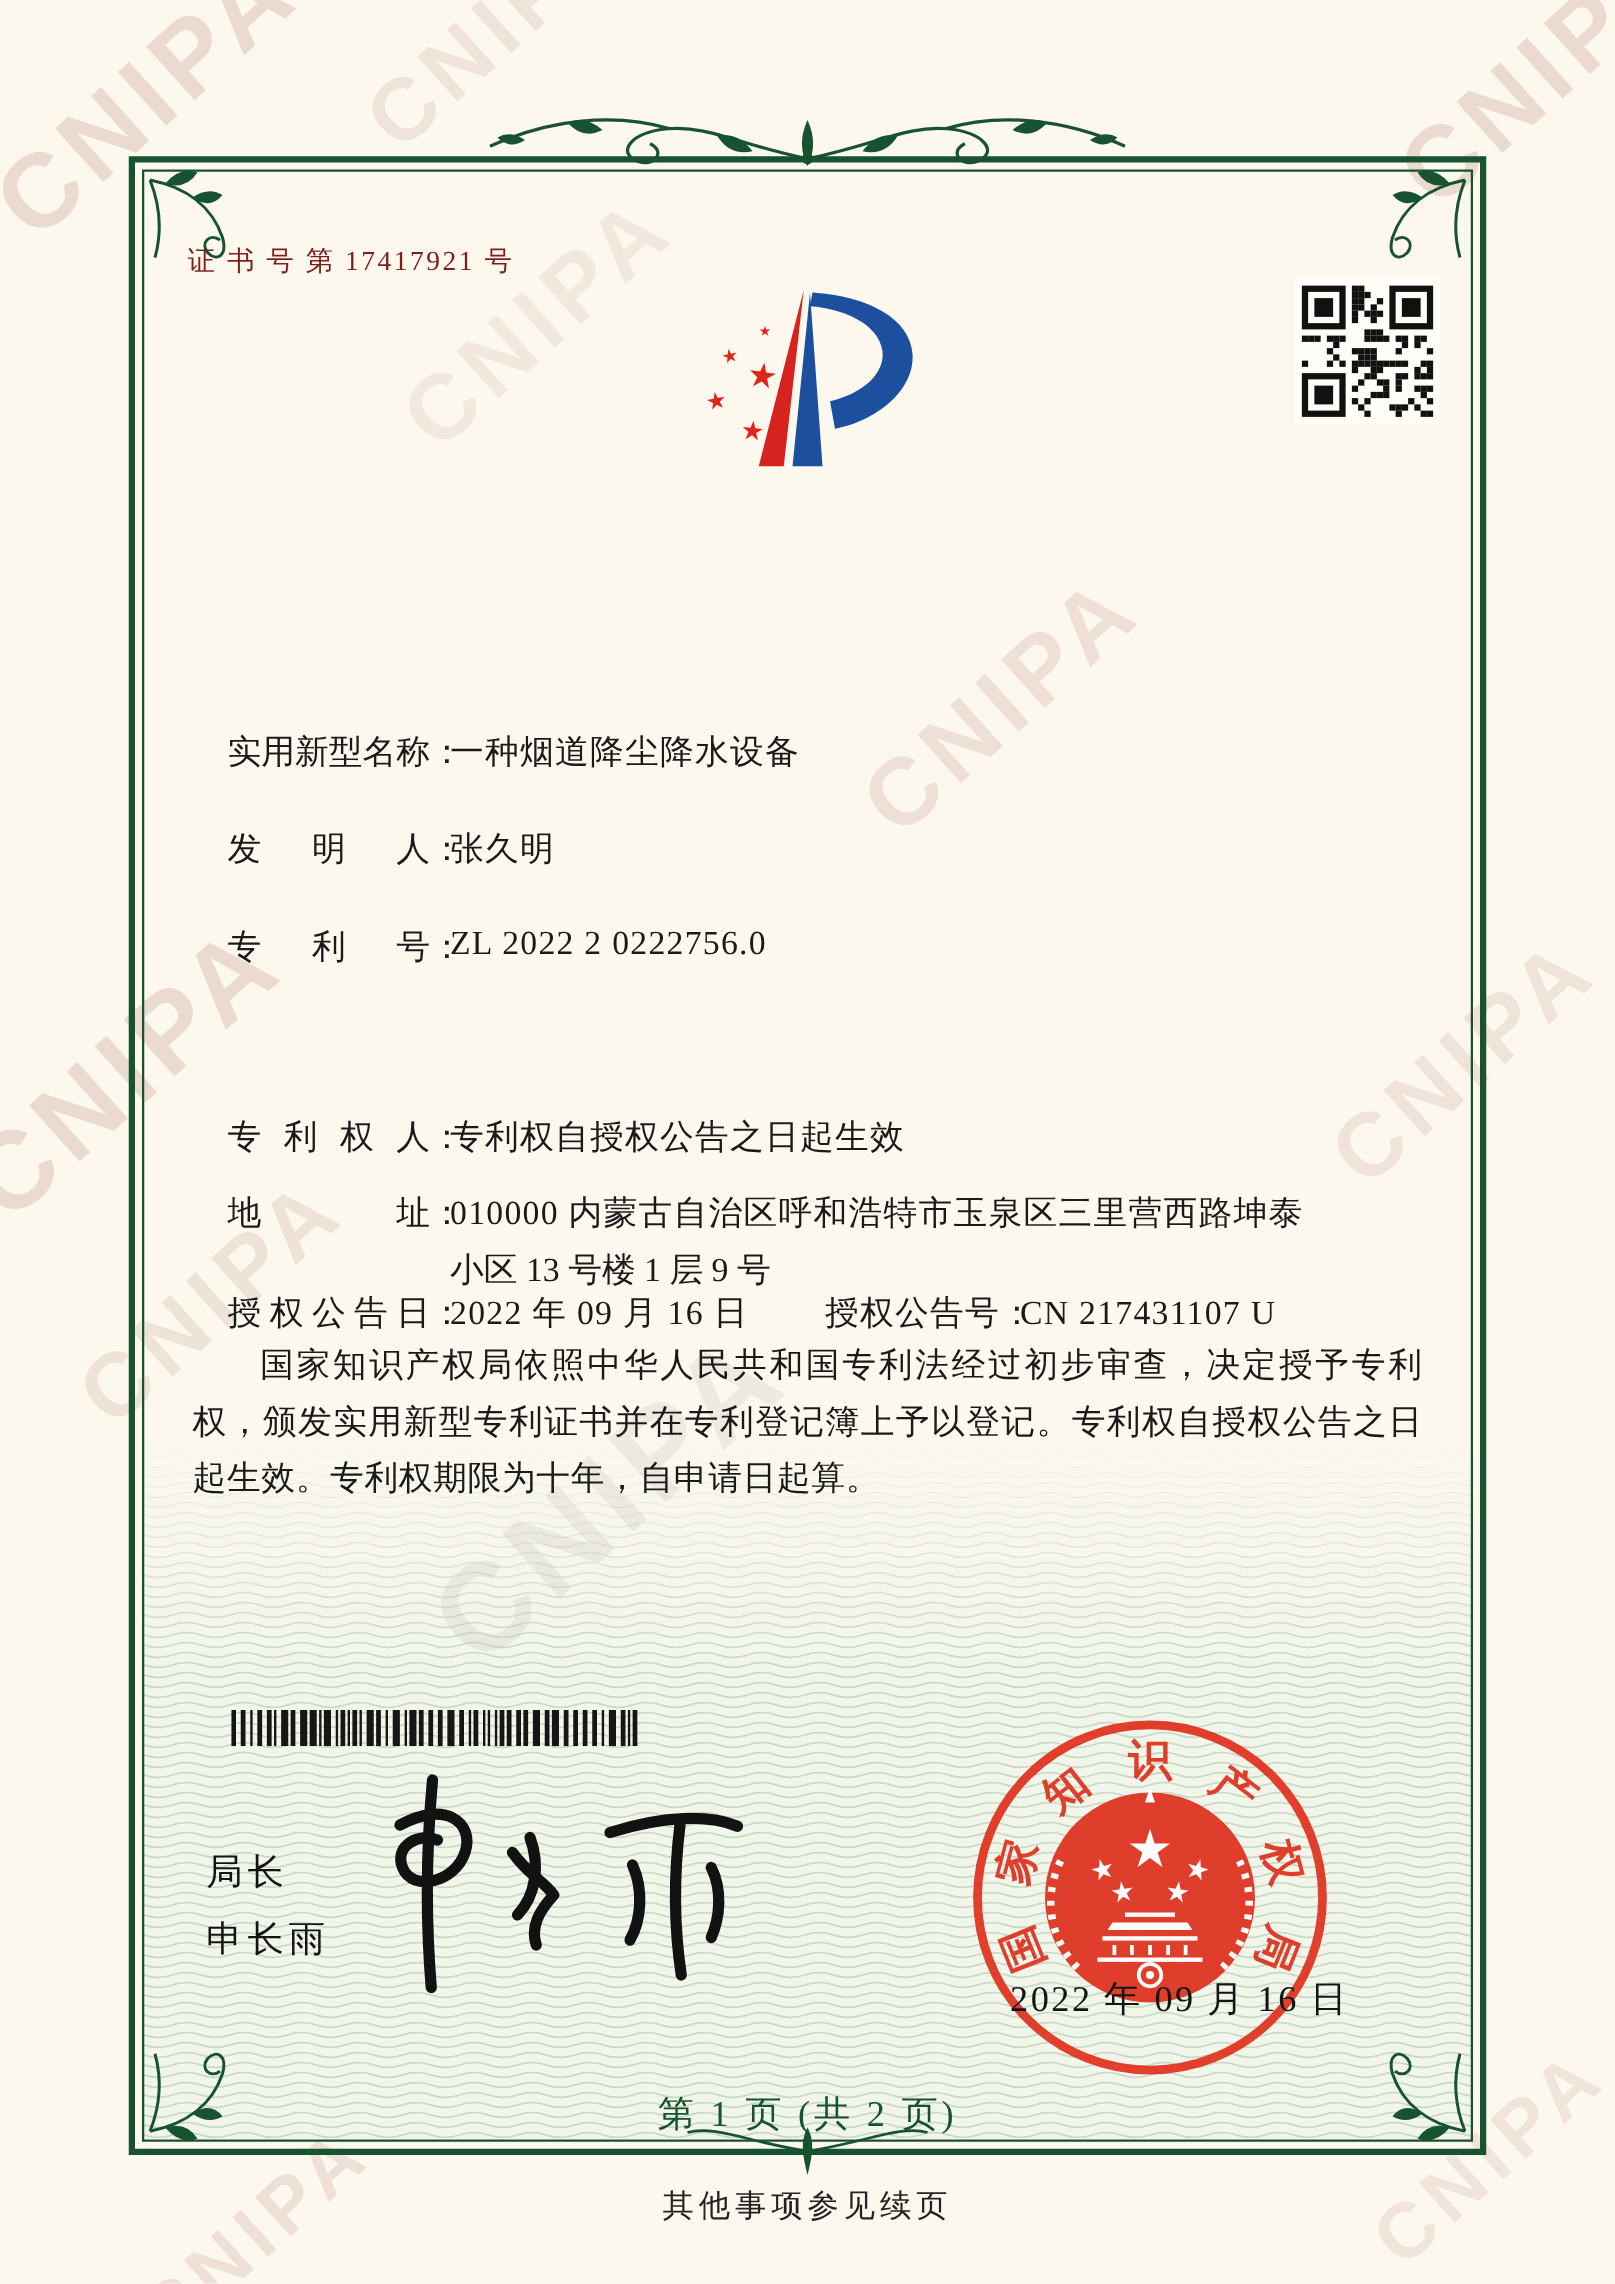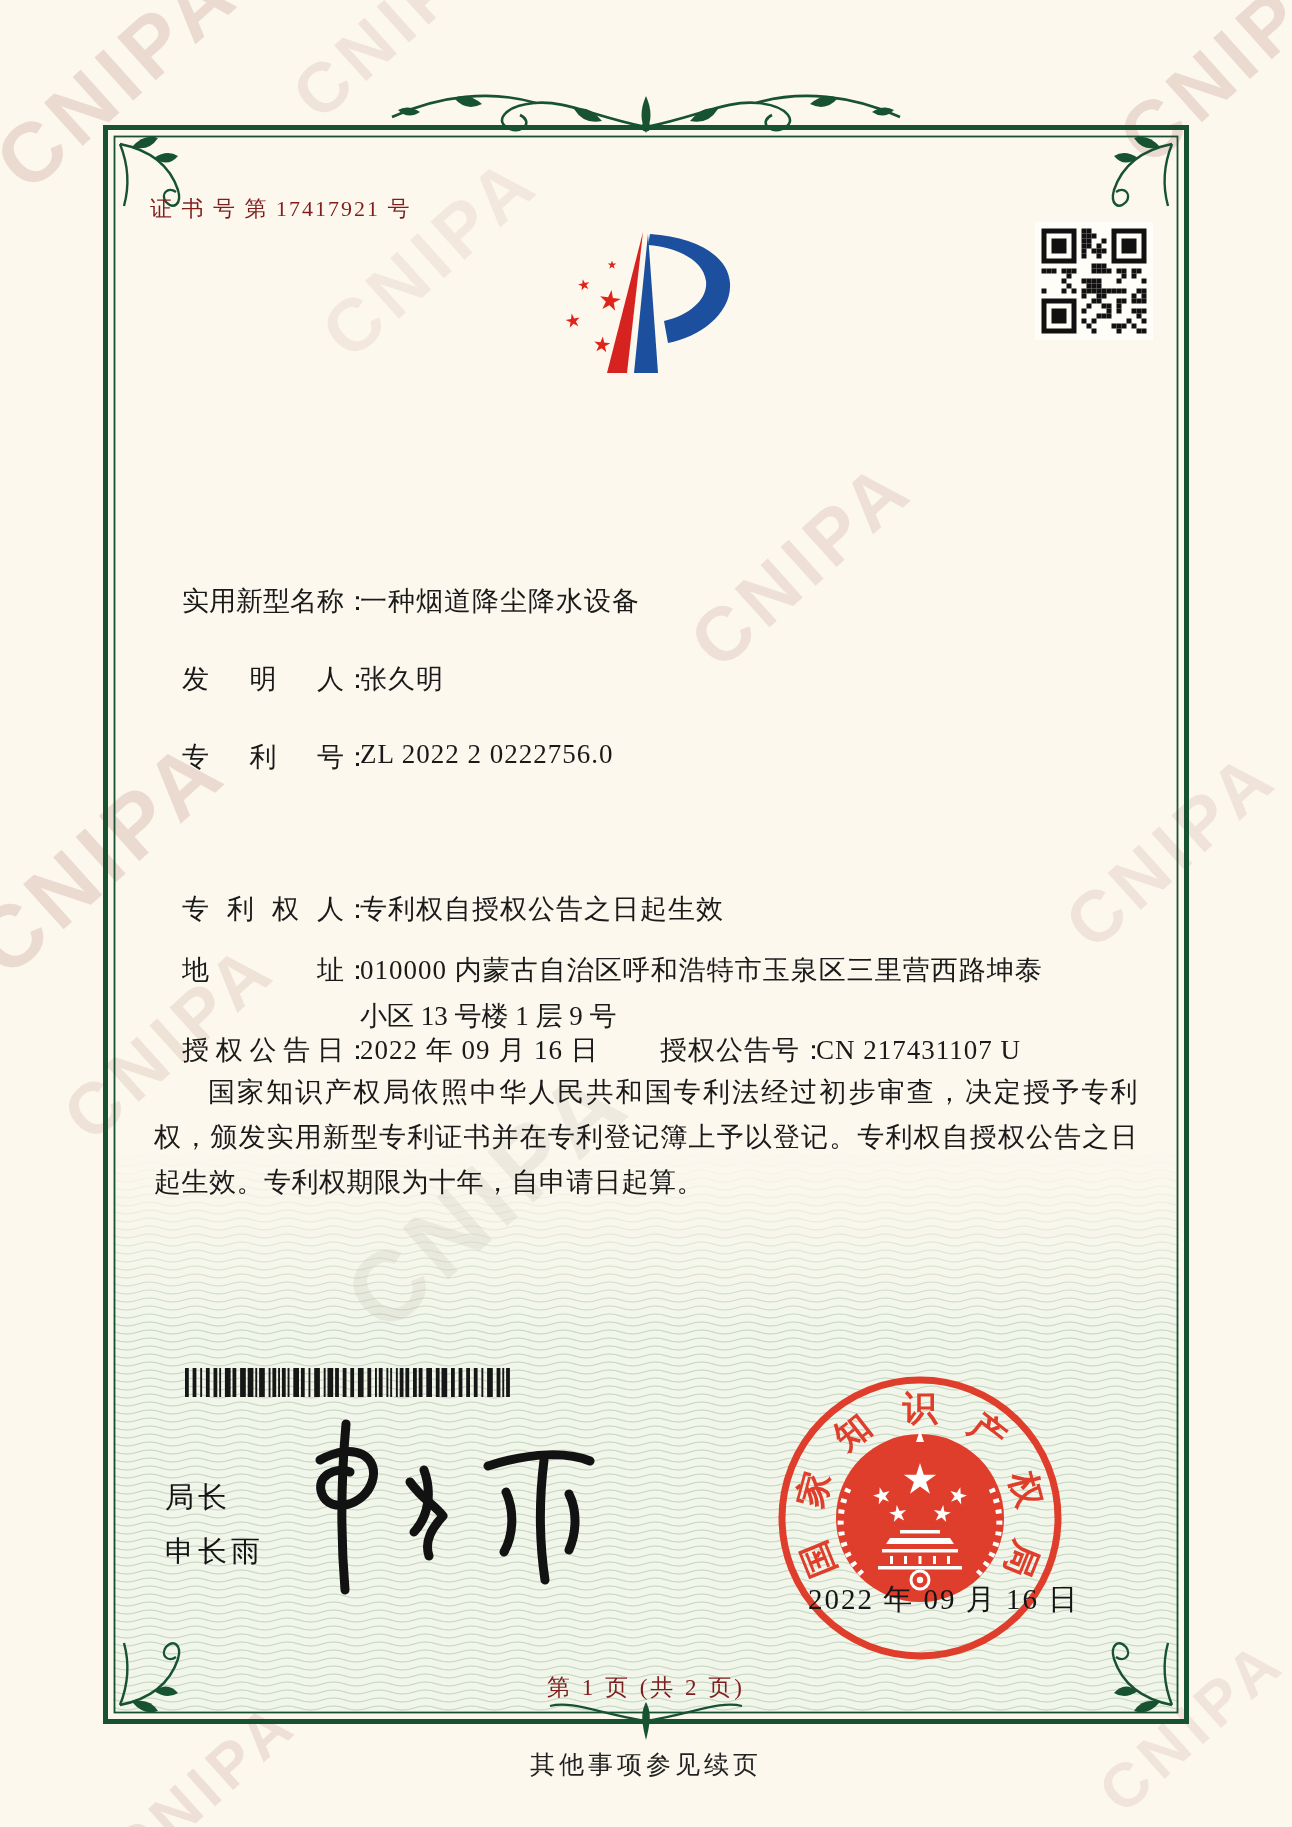--- a/index.html
+++ b/index.html
@@ -23,22 +23,22 @@
   .flabel{display:inline-block;width:162px;text-align:justify;text-align-last:justify;vertical-align:top;}
   .fcolon{display:inline-block;width:16px;vertical-align:top;}
   .fvalue{letter-spacing:1px;}
   .addr2{margin-left:178px;margin-top:10px;}
   .pair2{position:absolute;left:478px;top:0;}
   .pair2 .plabel{letter-spacing:1px;}
   .paras{position:absolute;left:150px;top:1066px;width:992px;font-size:27px;line-height:45px;
          text-align:justify;color:var(--ink);}
   .paras p{margin:4px;text-indent:54px;letter-spacing:0.5px;}
   .officer{position:absolute;left:165px;font-family:var(--sans);font-size:29px;color:#141414;letter-spacing:4px;}
-  .footer-page{position:absolute;left:0;top:1672px;width:100%;text-align:center;font-size:23px;
-               letter-spacing:3px;color:#7f1d1d;}
+  .footer-page{position:absolute;left:0;top:1672px;width:100%;text-align:center;font-size:29px;
+               letter-spacing:3px;color:#14532d;}
   .bottom-note{position:absolute;left:0;top:1748px;width:100%;text-align:center;font-size:25px;
                letter-spacing:4px;color:#222;}
   .seal-date{position:absolute;left:808px;top:1580px;font-size:29px;letter-spacing:2px;color:#151515;z-index:5;}
   .seal-char{font-size:35px;font-weight:bold;fill:#e03522;font-family:var(--serif);}
 </style>
 </head>
 <body>
 
 <div class="page">
 

